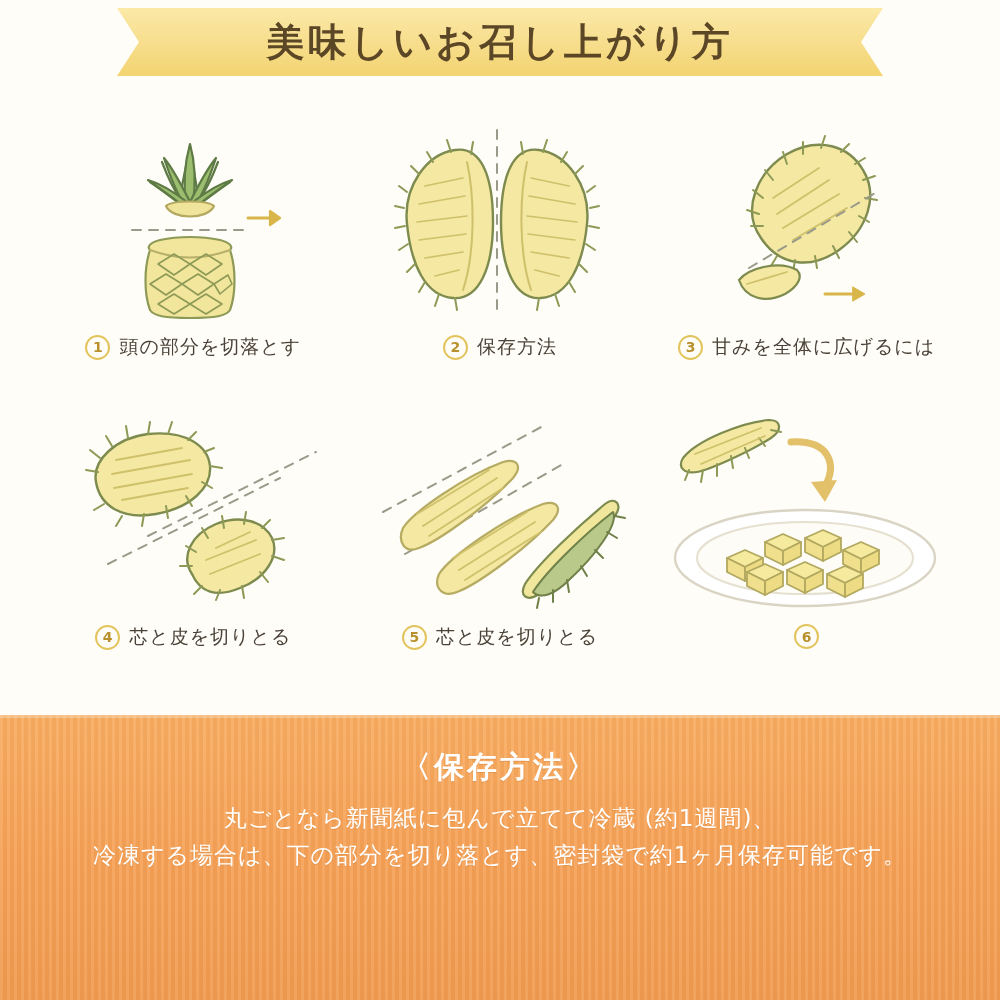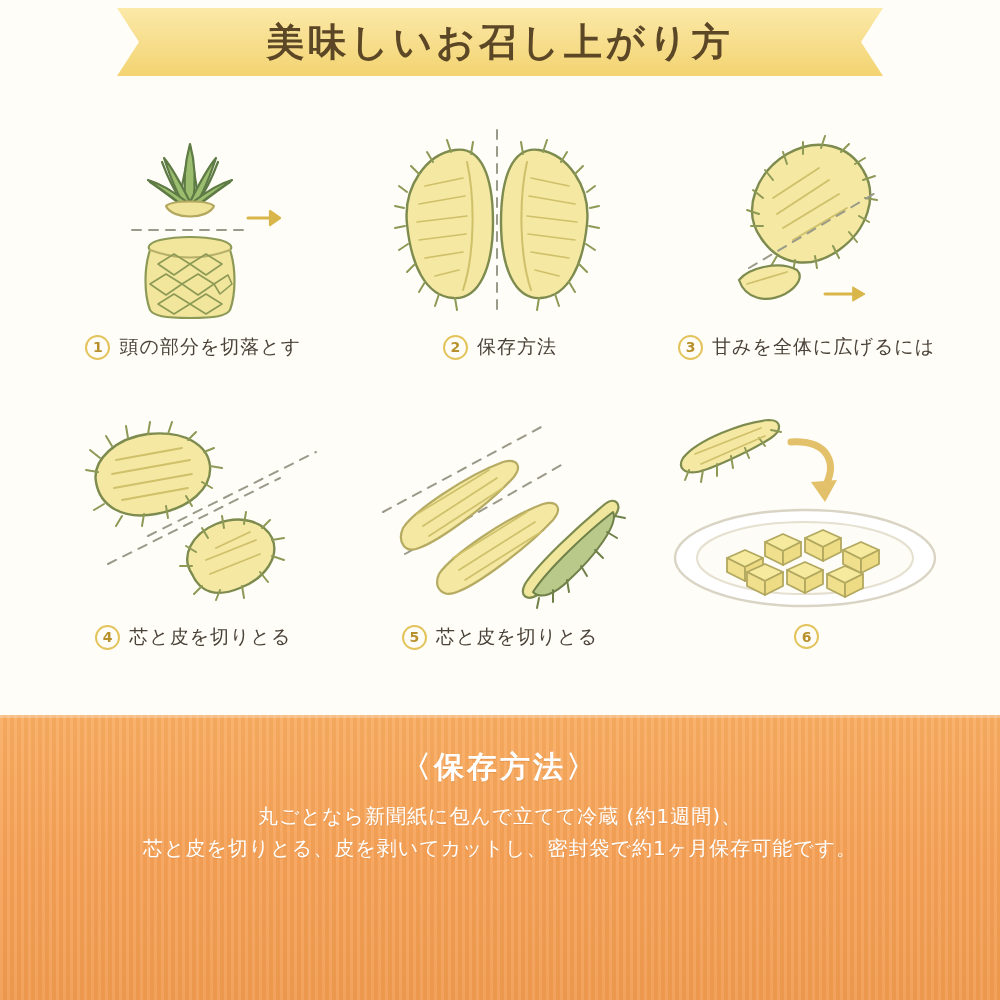--- a/index.html
+++ b/index.html
@@ -68,21 +68,21 @@
     color:#fff;
     padding-top:32px;
     text-align:center;
   }
   .storage-title {
     font-size:30px; font-weight:bold; letter-spacing:3px;
     margin-bottom:12px; color:#ffffff;
     text-shadow:0 1px 0 rgba(180,100,30,0.25);
   }
   .storage-line {
-    font-size:20px; line-height:1.62; letter-spacing:1px; color:#ffffff;
+    font-size:23px; line-height:1.62; letter-spacing:1px; color:#ffffff;
     text-shadow:0 1px 0 rgba(180,100,30,0.18);
   }
   .divider-top { position:absolute; top:0; left:0; width:100%; height:3px; background:rgba(255,255,255,0.25); }
 </style>
 </head>
 <body>
 
 <div class="page">
 
   <div class="banner-wrap">
@@ -347,16 +347,16 @@
         <div class="num">6</div>
       </div>
     </div>
 
   </div>
 
   <div class="storage">
     <div class="divider-top"></div>
     <div class="storage-title">〈保存方法〉</div>
     <div class="storage-line">丸ごとなら新聞紙に包んで立てて冷蔵 (約1週間)、</div>
-    <div class="storage-line">芯と皮を切りとる、皮を剥いてカットし、密封袋で約1ヶ月保存可能です。</div>
+    <div class="storage-line">冷凍する場合は、下の部分を切り落とす、密封袋で約1ヶ月保存可能です。</div>
   </div>
 
 </div>
 
 </body></html>

